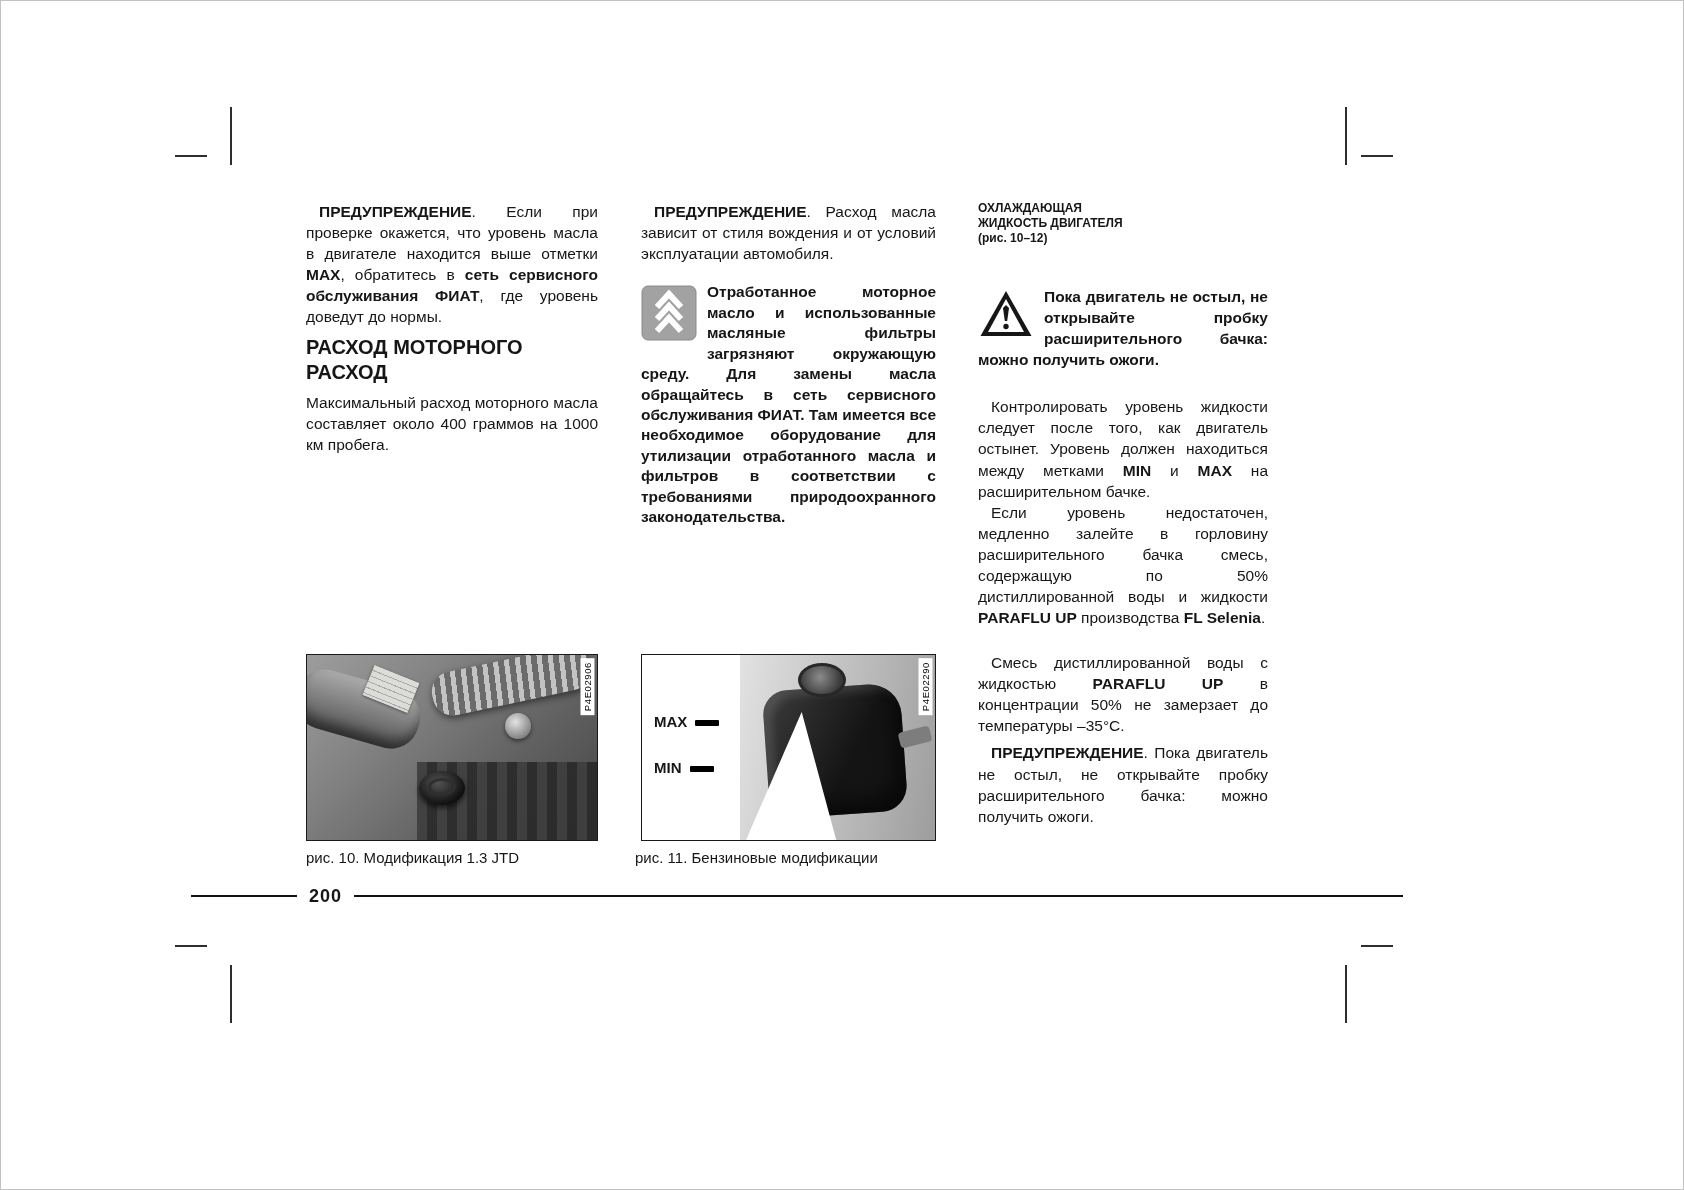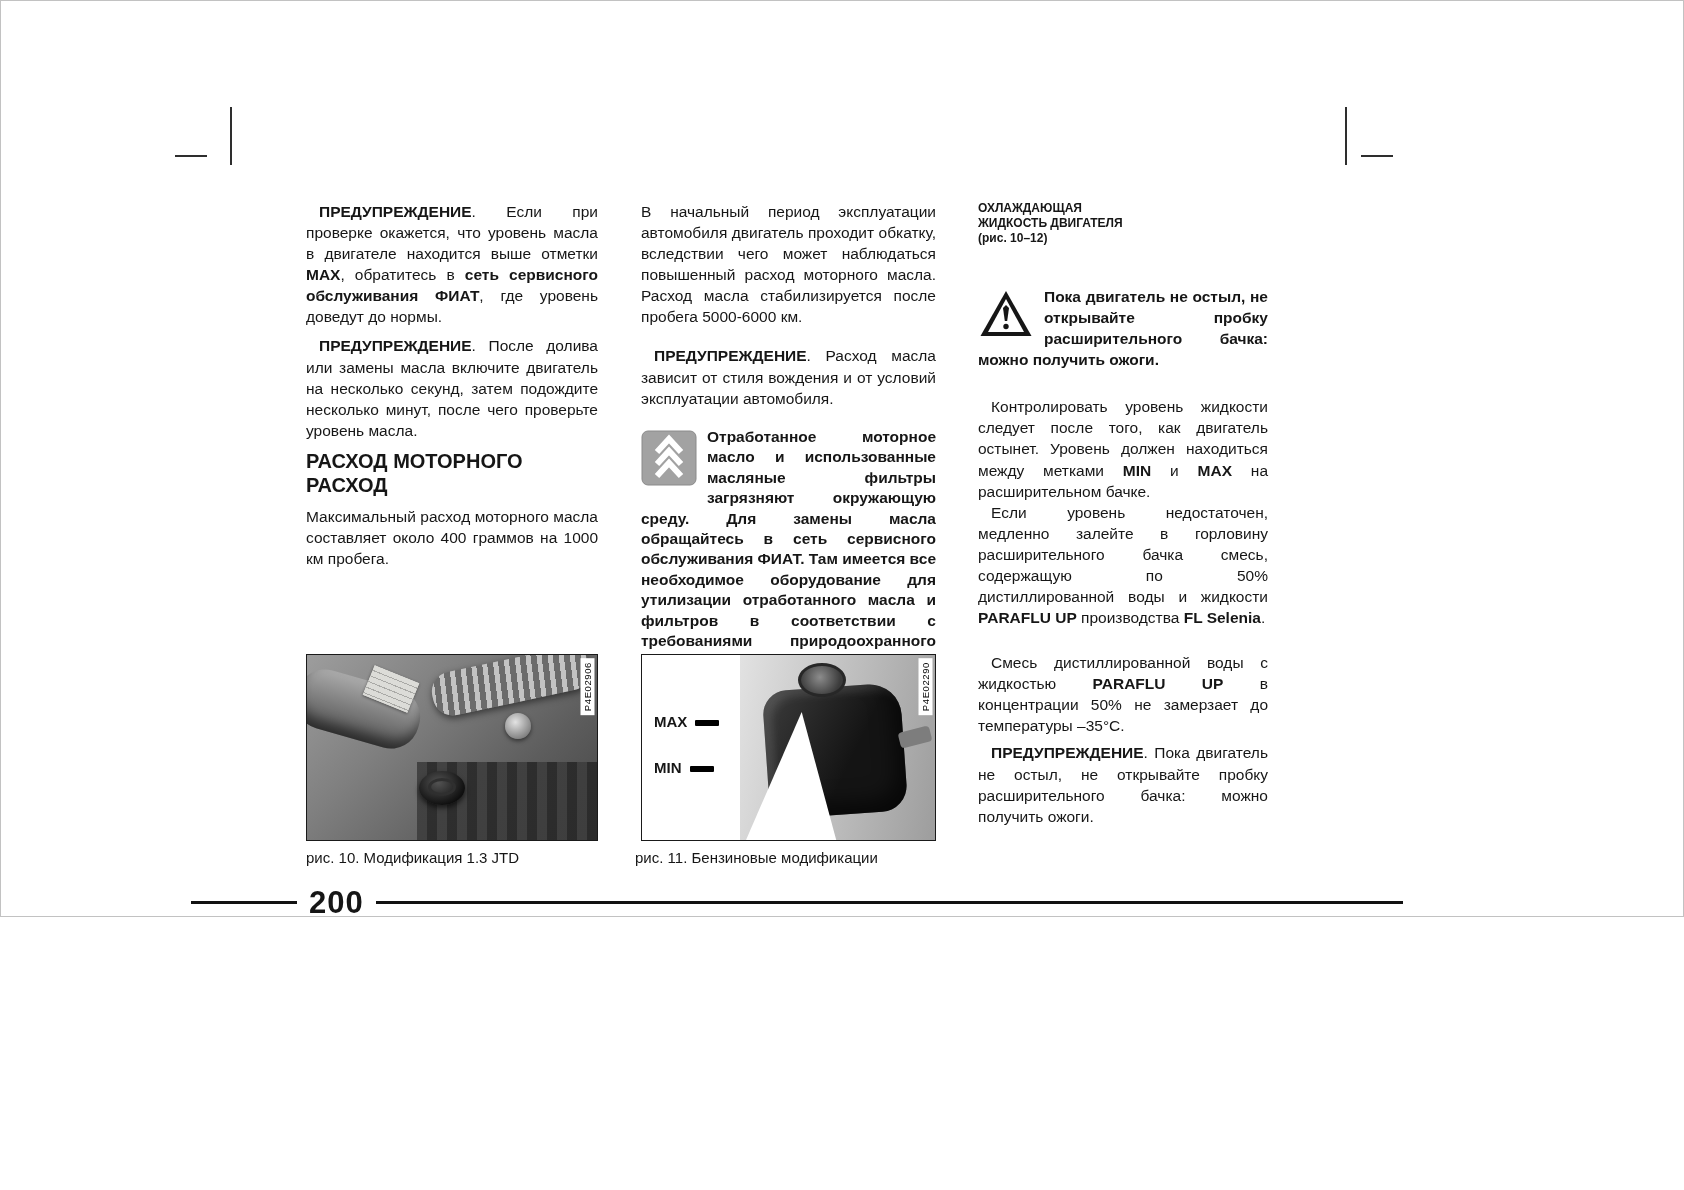--- a/index.html
+++ b/index.html
@@ -1,17 +1,17 @@
 <!DOCTYPE html>
 <html><head>
 <meta charset="utf-8">
 <style>
   html,body { margin:0; padding:0; background:#ffffff; }
   .page {
-    position:relative; width:1684px; height:917px; background:#fff;
+    position:relative; width:1684px; height:1190px; background:#fff;
     border:1px solid #c2c2c2; box-sizing:border-box; overflow:hidden;
     font-family:"Liberation Sans","DejaVu Sans",sans-serif; color:#161616;
   }
 
   
   .crop { position:absolute; background:#2e2e2e; }
   .crop.v { width:1.6px; }
   .crop.h { height:1.6px; }
 
   
@@ -75,52 +75,50 @@
           writing-mode:vertical-rl; transform:rotate(180deg); }
 
   .figcap { position:absolute; top:848px; font-size:15px; }
   .figcap10 { left:305px; } .figcap11 { left:634px; }
 
   
   .footer { position:absolute; left:190px; top:886px; width:1212px; display:flex; align-items:center; gap:12px; }
   .fline { height:2.5px; background:#121212; }
   .fline.short { width:106px; }
   .fline.long { flex:1; }
-  .pagenum { font-size:31px; font-weight:bold; letter-spacing:1px; line-height:1; }
+  .pagenum { font-size:18px; font-weight:bold; letter-spacing:1px; line-height:1; }
 </style>
 </head>
 <body>
 
 <div class="page">
 
   <div class="crop v" style="left:229px;top:106px;height:58px"></div>
   <div class="crop h" style="left:174px;top:154px;width:32px"></div>
   <div class="crop v" style="left:1344px;top:106px;height:58px"></div>
   <div class="crop h" style="left:1360px;top:154px;width:32px"></div>
   <div class="crop h" style="left:174px;top:944px;width:32px"></div>
   <div class="crop v" style="left:229px;top:964px;height:58px"></div>
   <div class="crop h" style="left:1360px;top:944px;width:32px"></div>
   <div class="crop v" style="left:1344px;top:964px;height:58px"></div>
 
   <div class="col" style="left:305px;width:292px">
     <p class="ind"><b>ПРЕДУПРЕЖДЕНИЕ</b><span>. Если при проверке окажется, что уровень масла в двигателе находится выше отметки </span><b>MAX</b><span>, обратитесь в </span><b>сеть сервисного обслуживания ФИАТ</b><span>, где уровень доведут до нормы.</span></p>
 
-    <p class="ind"><b>ПРЕДУПРЕЖДЕНИЕ</b><span>. После долива или замены масла включите двигатель на несколько секунд, затем подождите несколько минут, после чего проверьте уровень масла.</span></p>
 
 
     <div class="section-h">
       <div>РАСХОД МОТОРНОГО</div>
       <div>РАСХОД</div>
     </div>
 
     <p>Максимальный расход моторного масла составляет около 400 граммов на 1000 км пробега.</p>
   </div>
 
   <div class="col" style="left:640px;width:295px">
-    <p style="margin-bottom:18px">В начальный период эксплуатации автомобиля двигатель проходит обкатку, вследствии чего может наблюдаться повышенный расход моторного масла. Расход масла стабилизируется после пробега 5000-6000 км.</p>
 
     <p class="ind" style="margin-bottom:18px"><b>ПРЕДУПРЕЖДЕНИЕ</b><span>. Расход масла зависит от стиля вождения и от условий эксплуатации автомобиля.</span></p>
 
     <div class="warnblock">
       <span class="wicon">
         <svg width="56" height="56" viewBox="0 0 56 56" aria-hidden="true">
           <rect x="1" y="1" width="54" height="54" rx="6" fill="#a2a2a2" stroke="#8a8a8a"></rect>
           <path d="M16 22 L28 9 L40 22" stroke="#fff" stroke-width="6" fill="none"></path>
           <path d="M16 34 L28 21 L40 34" stroke="#fff" stroke-width="6" fill="none"></path>
           <path d="M16 46 L28 33 L40 46" stroke="#fff" stroke-width="6" fill="none"></path>

